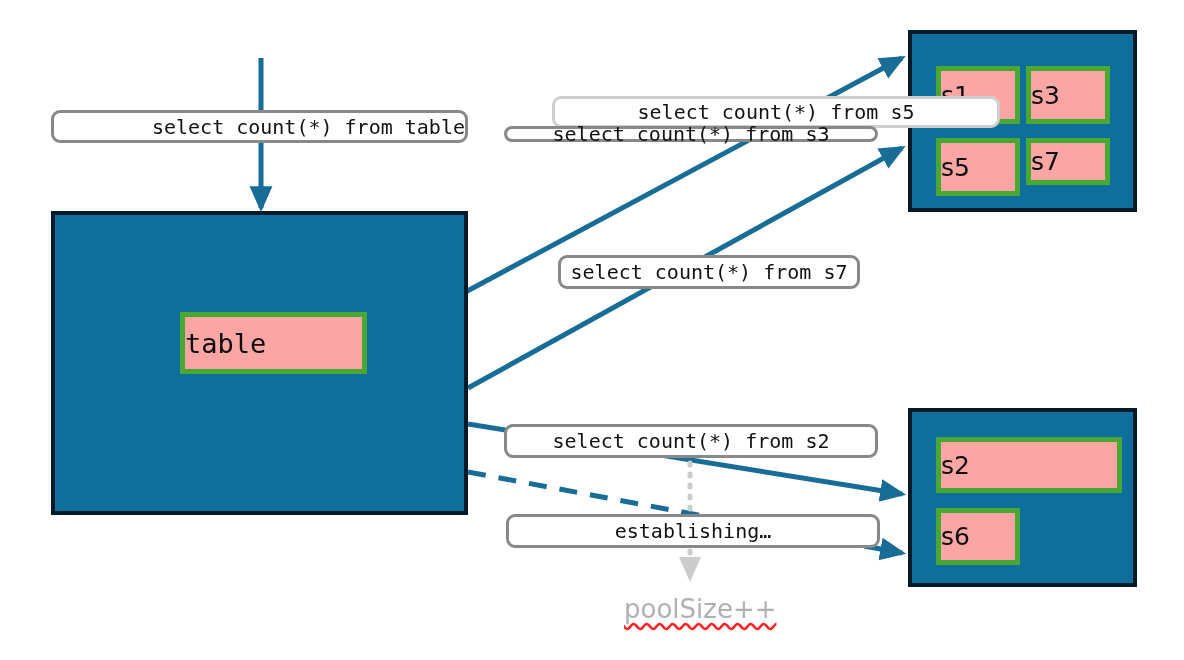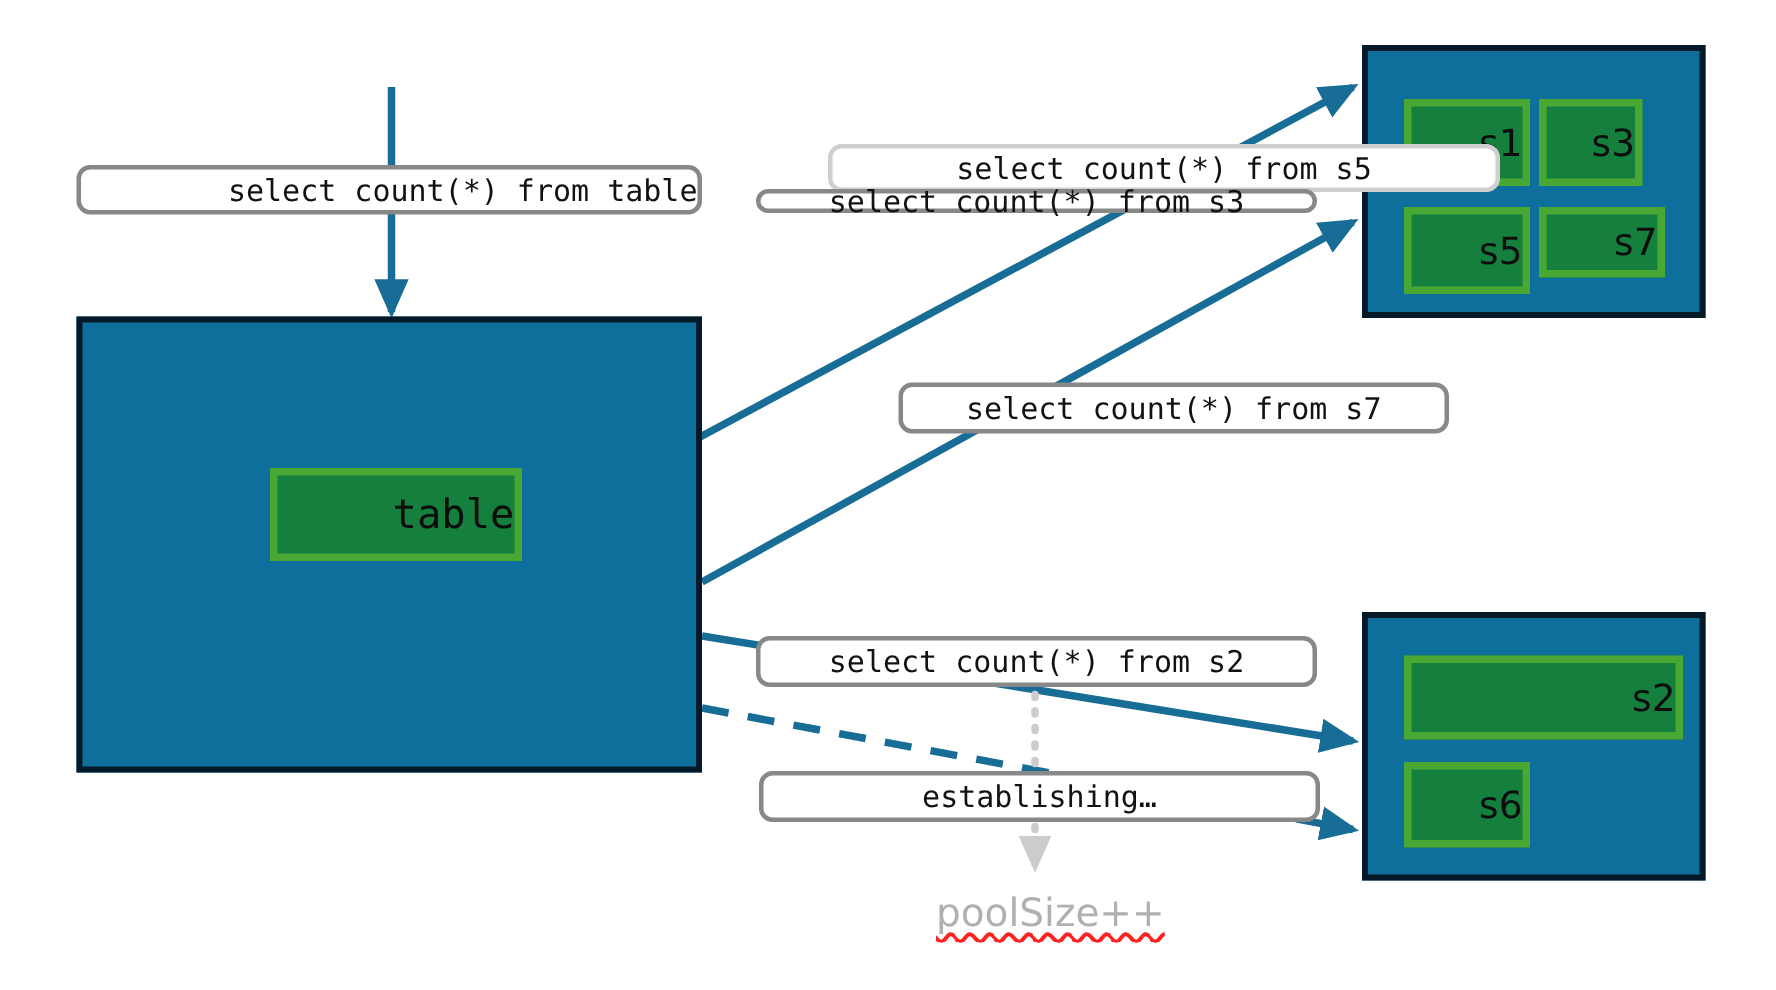--- a/index.html
+++ b/index.html
@@ -31,26 +31,26 @@
   .teal-box {
     position: absolute;
     background: #0e6e9c;
     border: 4px solid #041a28;
     box-sizing: border-box;
   }
 
   
   .node-box {
     position: absolute;
-    background: #15803d;
+    background: #fca5a5;
     border: 5px solid #49a834;
     box-sizing: border-box;
     display: flex;
     align-items: center;
-    justify-content: flex-end;
+    justify-content: flex-start;
   }
   .node-label-mono {
     font-family: "DejaVu Sans Mono", "Liberation Mono", monospace;
     font-size: 27px;
     color: #0d0d0d;
     letter-spacing: 0px;
     line-height: 1;
   }
   .node-label-sans {
     font-family: "DejaVu Sans", "Liberation Sans", sans-serif;
@@ -125,30 +125,30 @@
       <path d="M 468 472 L 902 553" stroke="#186d96" stroke-width="5" stroke-dasharray="18 13" fill="none" marker-end="url(#ah)"></path>
     </g>
 
     <g>
       <path d="M 690 452 L 690 578" stroke="#cccccc" stroke-width="5" stroke-dasharray="2 9" stroke-linecap="round" fill="none" marker-end="url(#ah-gray)"></path>
     </g>
   </svg>
 
   <div class="teal-box" style="left:51px; top:211px; width:417px; height:304px;"></div>
 
-  <div class="node-box" style="left:180px; top:312px; width:168px; height:62px;">
+  <div class="node-box" style="left:180px; top:312px; width:187px; height:62px;">
     <span class="node-label-mono">table</span>
   </div>
 
   <div class="teal-box" style="left:908px; top:30px; width:229px; height:182px;"></div>
 
   <div class="node-box" style="left:936px; top:66px; width:84px; height:58px;">
     <span class="node-label-sans">s1</span>
   </div>
-  <div class="node-box" style="left:1026px; top:66px; width:69px; height:58px;">
+  <div class="node-box" style="left:1026px; top:66px; width:84px; height:58px;">
     <span class="node-label-sans">s3</span>
   </div>
   <div class="node-box" style="left:936px; top:138px; width:84px; height:58px;">
     <span class="node-label-sans">s5</span>
   </div>
   <div class="node-box" style="left:1026px; top:138px; width:84px; height:47px;">
     <span class="node-label-sans">s7</span>
   </div>
 
   <div class="teal-box" style="left:908px; top:408px; width:229px; height:179px;"></div>
@@ -165,21 +165,21 @@
   </div>
 
   <div class="pill light" style="left:504px; top:96px; width:448px; height:32px;margin-left:48px;">
     <span>select count(*) from s5</span>
   </div>
 
   <div class="pill" style="left:504px; top:126px; width:374px; height:16px;">
     <span>select count(*) from s3</span>
   </div>
 
-  <div class="pill" style="left:599px; top:255px; width:367px; height:34px;">
+  <div class="pill" style="left:558px; top:255px; width:302px; height:34px;">
     <span>select count(*) from s7</span>
   </div>
 
   <div class="pill" style="left:504px; top:424px; width:374px; height:34px;">
     <span>select count(*) from s2</span>
   </div>
 
   <div class="pill" style="left:506px; top:514px; width:374px; height:34px;">
     <span>establishing…</span>
   </div>

